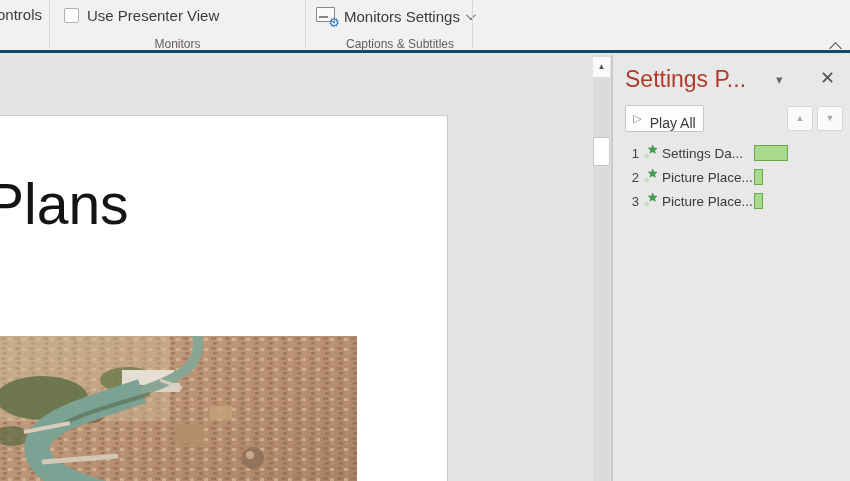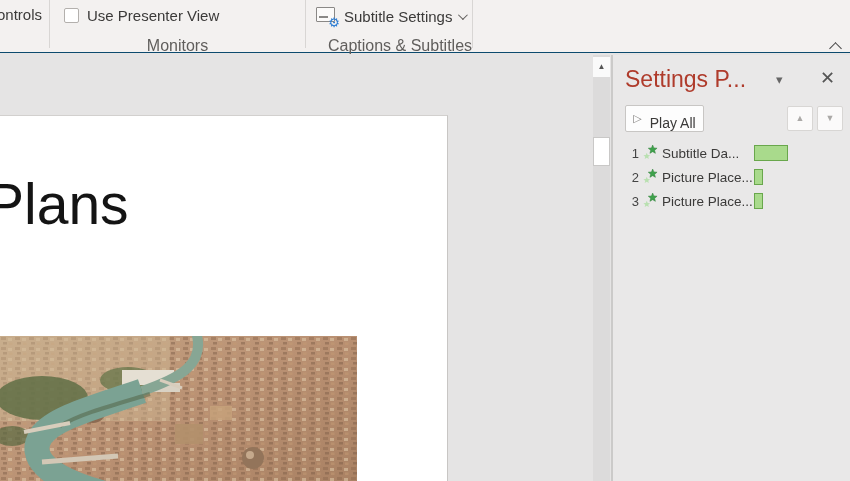--- a/index.html
+++ b/index.html
@@ -1,25 +1,25 @@
 <!DOCTYPE html>
 <html><head>
 <meta charset="utf-8">
 <style>
   * { margin:0; padding:0; box-sizing:border-box; }
   body { font-family:"Liberation Sans", sans-serif; background:#fff; }
   .screen { position:relative; width:850px; height:481px; overflow:hidden; background:#e5e4e4; }
 
   
-  .ribbon { position:absolute; left:0; top:0; width:850px; height:53px; background:#f3f1f0; border-bottom:1px solid #0c4a6e; }
+  .ribbon { position:absolute; left:0; top:0; width:850px; height:53px; background:#f3f1f0; border-bottom:3px solid #0c4a6e; }
   .ribbon-sep { position:absolute; top:0; width:1px; height:48px; background:#d8d6d4; }
   .cut-label { position:absolute; left:-3px; top:6px; font-size:15px; color:#3b3a39; }
   .checkbox { position:absolute; left:64px; top:8px; width:15px; height:15px; background:#fff; border:1px solid #b3b0ad; border-radius:2px; }
   .cb-label { position:absolute; left:87px; top:7px; font-size:15px; color:#3b3a39; }
-  .group-label { position:absolute; top:37px; font-size:16px; color:#605e5c; text-align:center; }
+  .group-label { position:absolute; top:37px; font-size:12px; color:#605e5c; text-align:center; }
   .subtitle-btn { position:absolute; left:316px; top:4px; height:24px; display:flex; align-items:center; gap:6px; }
   .subtitle-icon { position:relative; width:22px; height:19px; }
   .subtitle-icon .box { position:absolute; left:0; top:0; width:19px; height:15px; border:1.5px solid #8a8886; background:#fbfaf9; border-radius:1px; }
   .subtitle-icon .line { position:absolute; left:3px; top:9px; width:9px; height:2px; background:#8a8886; }
   .subtitle-icon .gear { position:absolute; right:-2px; bottom:-3px; font-size:13px; line-height:13px; color:#2b7cd3; }
   .subtitle-text { font-size:15px; color:#3b3a39; }
   .chev { display:inline-block; width:7px; height:7px; border-right:1.5px solid #605e5c; border-bottom:1.5px solid #605e5c; }
   .chev-down { transform:rotate(45deg) translateY(-2px); }
   .collapse-chev { position:absolute; left:831px; top:44px; width:9px; height:9px; border:0; border-left:1.8px solid #444; border-top:1.8px solid #444; transform:rotate(45deg); }
 
@@ -63,21 +63,21 @@
     <div class="group-label" style="left:120px;width:115px">Monitors</div>
 
     <div class="ribbon-sep" style="left:305px"></div>
 
     <div class="subtitle-btn">
       <span class="subtitle-icon">
         <span class="box"></span>
           <span class="line"></span>
         <span class="gear">⚙</span>
       </span>
-      <span class="subtitle-text">Subtitle Settings</span>
+      <span class="subtitle-text">Monitors Settings</span>
       <span class="chev chev-down"></span>
     </div>
     <div class="group-label" style="left:324px;width:152px">Captions &amp; Subtitles</div>
 
     <div class="ribbon-sep" style="left:472px"></div>
     <div class="collapse-chev"></div>
   </div>
 
   <div class="slide">
     <div class="slide-title">Plans</div>
@@ -135,21 +135,21 @@
     </div>
     <div class="order-btn" style="left:174px"><span>▲</span></div>
     <div class="order-btn" style="left:204px"><span>▼</span></div>
 
     <div class="anim-row" style="top:88px">
       <span class="anim-num">1</span>
       <svg class="anim-star" width="15" height="15" viewBox="0 0 16 16">
         <path d="M4 8.2 l1 2.4 2.6.2-2 1.7.6 2.5-2.2-1.4-2.2 1.4.6-2.5-2-1.7 2.6-.2z" fill="#b9e0b0"></path>
         <path d="M10.3 0 l1.3 3.1 3.4.3-2.6 2.2.8 3.3-2.9-1.8-2.9 1.8.8-3.3L5.6 3.4l3.4-.3z" fill="#3fa24c" stroke="#2e7d36" stroke-width="0.5"></path>
       </svg>
-      <span class="anim-label">Subtitle Da...</span>
+      <span class="anim-label">Settings Da...</span>
       <span class="anim-bar" style="width:34px"></span>
     </div>
 
     <div class="anim-row" style="top:112px">
       <span class="anim-num">2</span>
       <svg class="anim-star" width="15" height="15" viewBox="0 0 16 16">
         <path d="M4 8.2 l1 2.4 2.6.2-2 1.7.6 2.5-2.2-1.4-2.2 1.4.6-2.5-2-1.7 2.6-.2z" fill="#b9e0b0"></path>
         <path d="M10.3 0 l1.3 3.1 3.4.3-2.6 2.2.8 3.3-2.9-1.8-2.9 1.8.8-3.3L5.6 3.4l3.4-.3z" fill="#3fa24c" stroke="#2e7d36" stroke-width="0.5"></path>
       </svg>
       <span class="anim-label">Picture Place...</span>

